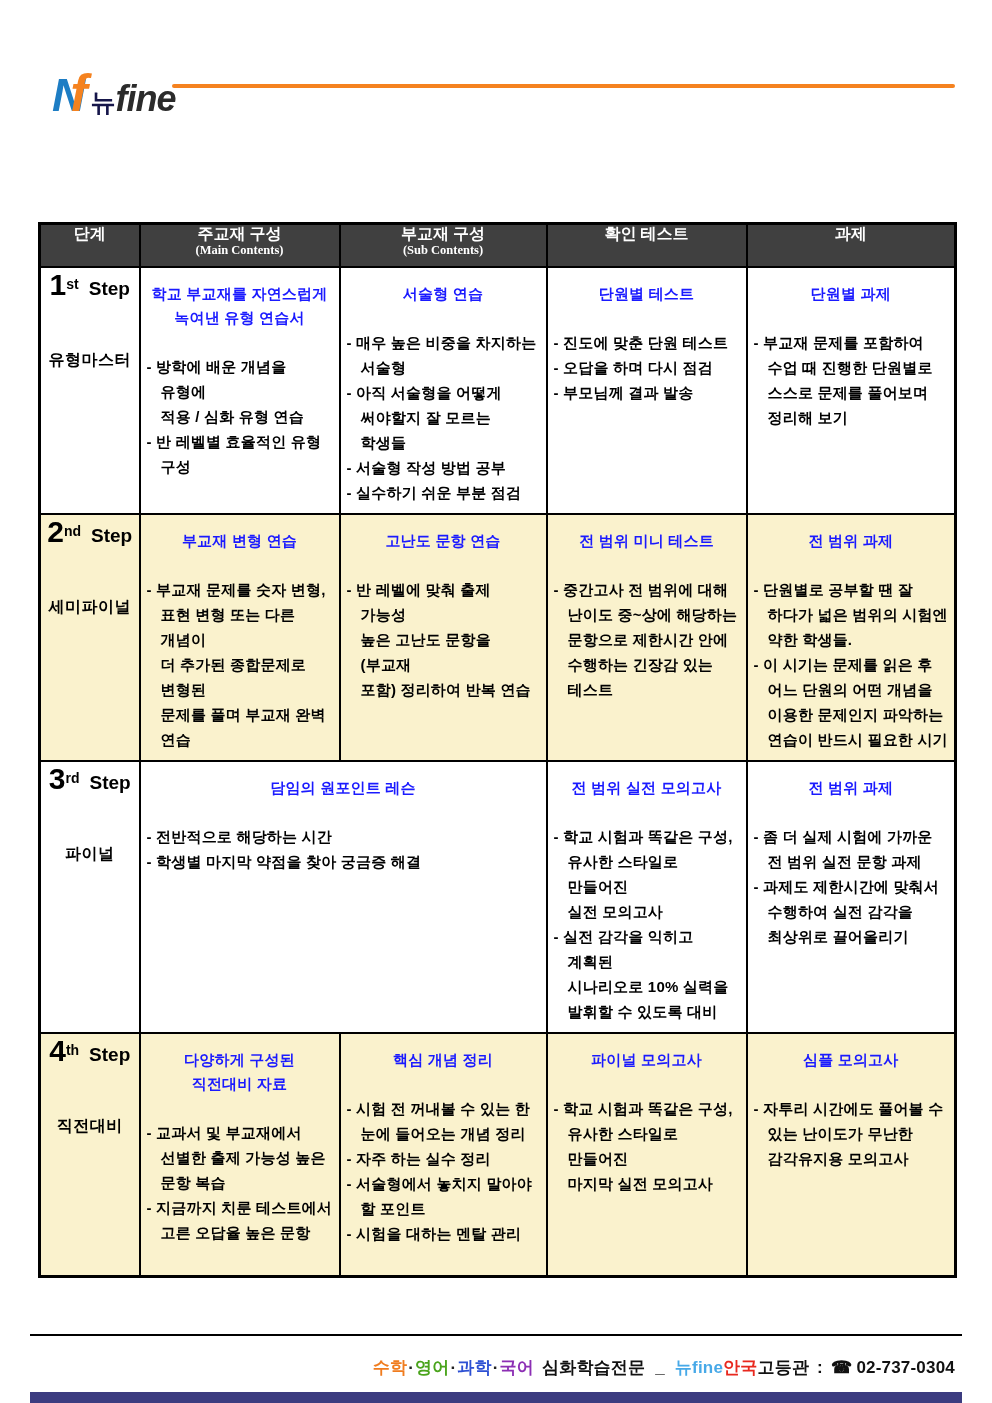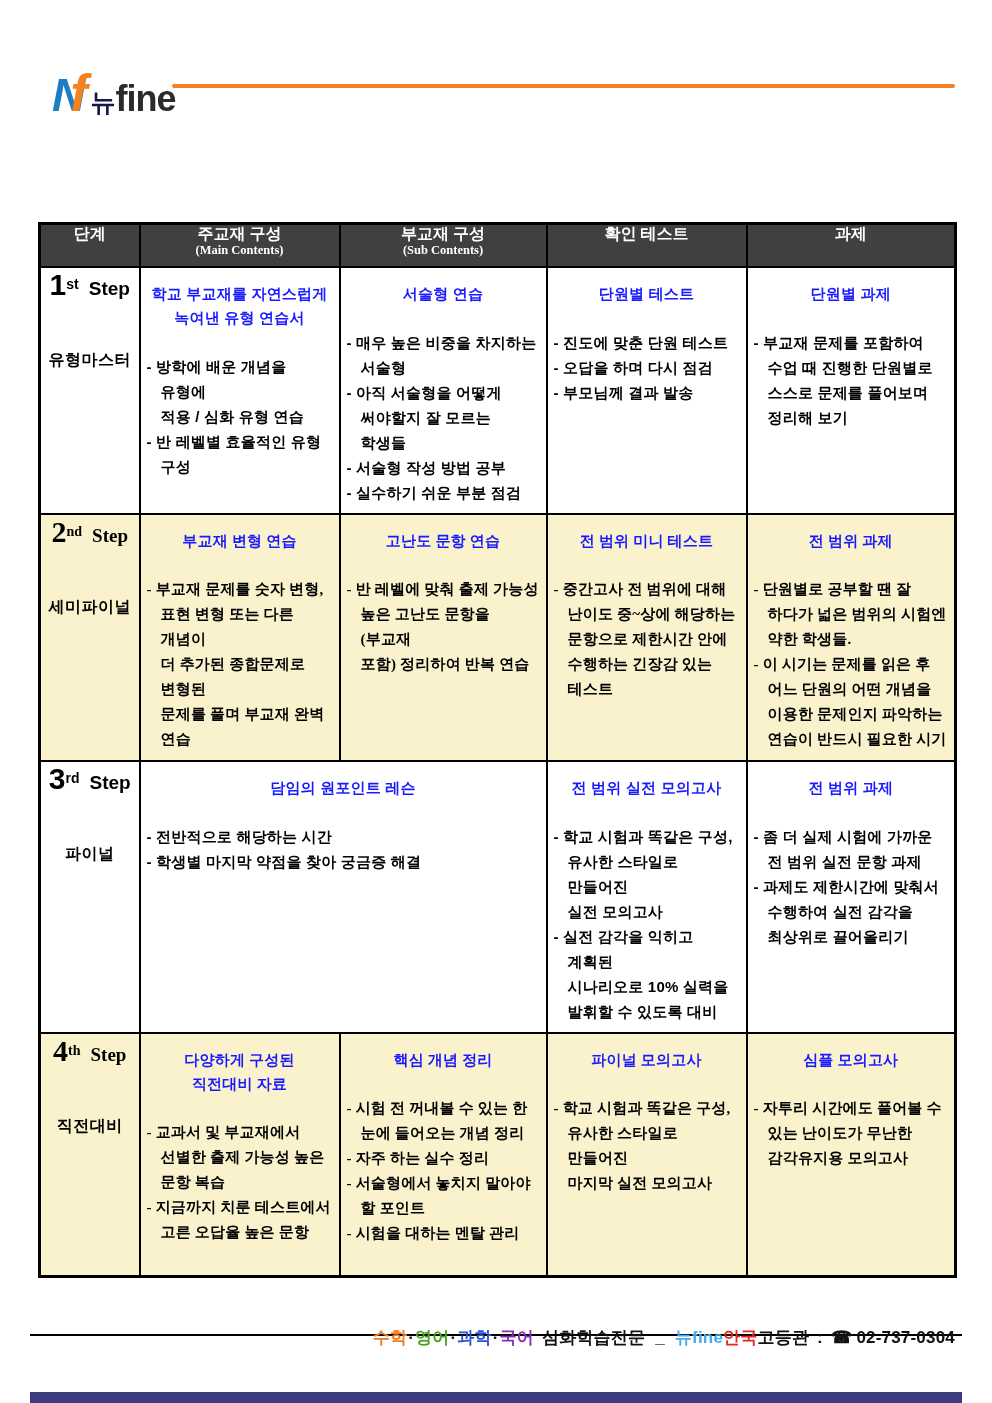--- a/index.html
+++ b/index.html
@@ -8,41 +8,41 @@
     position:relative; width:992px; height:1403px; margin:0 auto;
     background:#ffffff; overflow:hidden;
     font-family:"Liberation Sans", sans-serif; font-weight:bold; color:#000;
   }
 
   
   .logo { position:absolute; left:52px; top:42px; display:flex; align-items:baseline; height:52px; }
   .logo-n   { color:#1d7dc4; font-size:46px; font-style:italic; font-weight:bold; }
   .logo-f   { color:#f5821f; font-size:52px; font-style:italic; font-weight:bold; margin-left:-15px; }
   .logo-nyu { color:#16164a; font-size:25px; font-weight:bold; margin-left:3px; }
-  .logo-fine{ color:#2b2b2b; font-size:36px; font-weight:bold; letter-spacing:-1px;margin-top:36px; }
+  .logo-fine{ color:#2b2b2b; font-size:36px; font-style:italic; font-weight:bold; letter-spacing:-1px;margin-top:36px; }
   .logo-line{ position:absolute; left:172px; top:84px; width:783px; height:4px; background:#f5821f; border-radius:2px; }
 
   
   .banner {
     position:absolute; left:38px; top:135px; width:916px; height:83px;
     background:#3c3c80; color:#ffffff; display:flex; align-items:center; justify-content:center;
     font-size:40px; font-weight:bold; letter-spacing:-1px; white-space:nowrap;
   }
 
   
   table.program {
     position:absolute; left:38px; top:222px; width:916px;
     border-collapse:collapse; table-layout:fixed;
     border:3px solid #000;
   }
   table.program th, table.program td { border:2px solid #000; vertical-align:top; }
   thead th { background:#404040; color:#ffffff; height:43px; text-align:center; vertical-align:middle; font-weight:bold;font-family:Liberation Serif, serif; }
   .h-label { font-size:16px; line-height:18px; }
   .h-sub   { font-size:12.5px; line-height:14px; }
-  tr.yellow td { background:#faf2cd;font-family:Liberation Serif, serif; }
+  tr.yellow td { background:#faf2cd; }
   tr.white  td { background:#ffffff; }
 
   td.step { vertical-align:middle; text-align:center; }
   .step-top { white-space:nowrap; }
   .step-num  { font-size:30px; }
   .step-top sup { font-size:14px; vertical-align:super; }
   .step-word { font-size:19px; margin-left:10px; }
   .step-name { font-size:16px; margin-top:48px; letter-spacing:0.5px; }
 
   td.cell { padding:14px 6px 8px 6px; }
@@ -53,21 +53,21 @@
   .bullets { margin-top:24px; }
   .bullet {
     font-size:15px; line-height:25px; letter-spacing:0.2px;
     padding-left:14px; text-indent:-14px;
     white-space:pre-line; word-break:keep-all;
   }
 
   
   .footer-line { position:absolute; left:30px; top:1334px; width:932px; height:2px; background:#000; }
   .footer-text {
-    position:absolute; right:37px; top:1326px; font-size:17px; font-weight:bold;
+    position:absolute; right:37px; top:1356px; font-size:17px; font-weight:bold;
     white-space:nowrap; letter-spacing:0.2px;
   }
   .footer-text .seg { display:inline; }
   .c-math { color:#f07c1e; }
   .c-dot  { color:#222222; margin:0 1px; }
   .c-eng  { color:#4aa41c; }
   .c-sci  { color:#2d50d3; }
   .c-kor  { color:#8c2fb4; }
   .c-plain{ color:#111111; }
   .c-space-l { margin-left:8px; }

